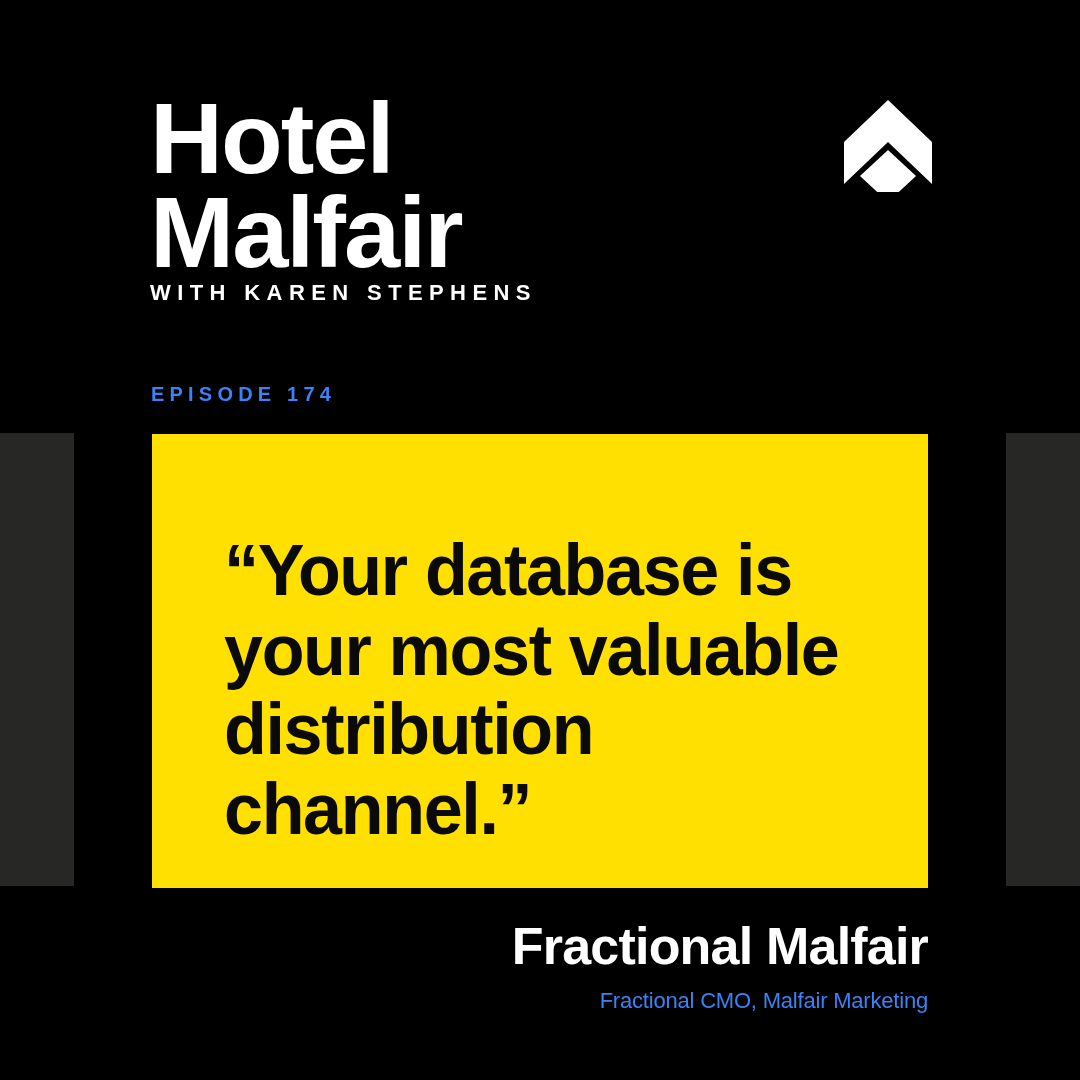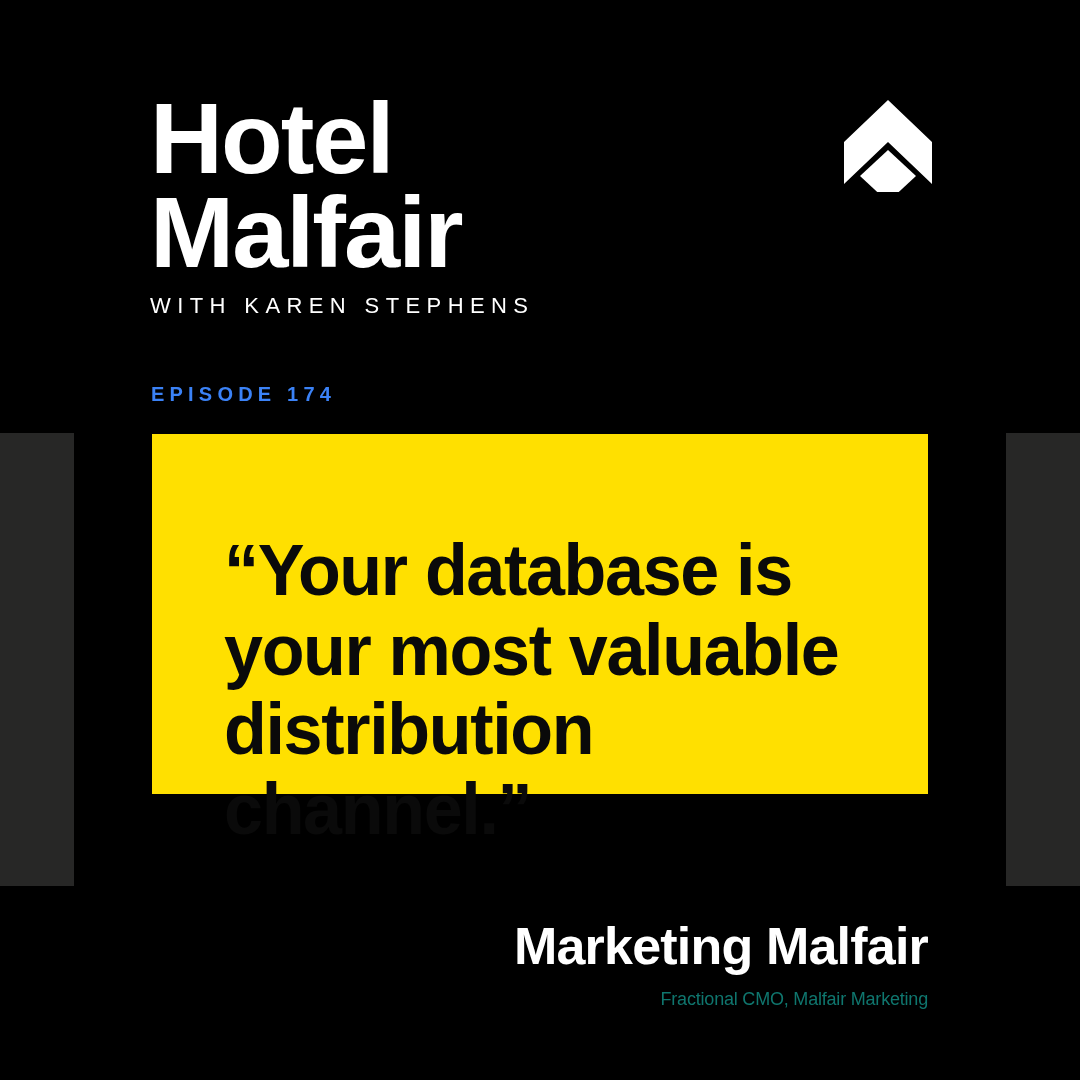--- a/index.html
+++ b/index.html
@@ -43,23 +43,22 @@
     line-height: 0.93;
     letter-spacing: -2.0px;
     white-space: nowrap;
     margin: 0;
   }
   .brand-title .line2 { display: block; }
 
   .brand-subtitle {
     color: #ffffff;
     font-size: 22px;
-    font-weight: 400;
+    font-weight: 700;
     letter-spacing: 6.4px;
-    margin-top: 13px;
     white-space: nowrap;
   }
 
   
   .logo-mark {
     position: absolute;
     left: 843px;
     top: 98px;
     width: 90px;
     height: 94px;
@@ -77,21 +76,21 @@
     letter-spacing: 5.2px;
     white-space: nowrap;
   }
 
   
   .quote-card {
     position: absolute;
     left: 152px;
     top: 434px;
     width: 776px;
-    height: 360px;
+    height: 454px;
     background: #FFE000;
   }
   .quote-text {
     position: absolute;
     left: 72px;
     top: 96px;
     width: 680px;
     margin: 0;
     color: #0a0a0a;
     font-size: 73px;
@@ -114,22 +113,22 @@
   .speaker-name {
     color: #ffffff;
     font-size: 52px;
     font-weight: 700;
     letter-spacing: -0.8px;
     line-height: 1.0;
     margin: 0;
     white-space: nowrap;
   }
   .speaker-role {
-    color: #0f766e;
-    font-size: 18px;
+    color: #3b82f6;
+    font-size: 22px;
     font-weight: 400;
     letter-spacing: -0.2px;
     line-height: 1.0;
     margin-top: 18px;
     white-space: nowrap;
   }
 </style>
 </head>
 <body>
 
@@ -153,17 +152,17 @@
     </svg>
   </div>
 
   <div class="episode-label">EPISODE 174</div>
 
   <div class="quote-card">
     <p class="quote-text">“Your database is your most valuable distribution channel.”</p>
   </div>
 
   <div class="attribution">
-    <div class="speaker-name">Marketing Malfair</div>
+    <div class="speaker-name">Fractional Malfair</div>
     <div class="speaker-role">Fractional CMO, Malfair Marketing</div>
   </div>
 
 </div>
 
 </body></html>

